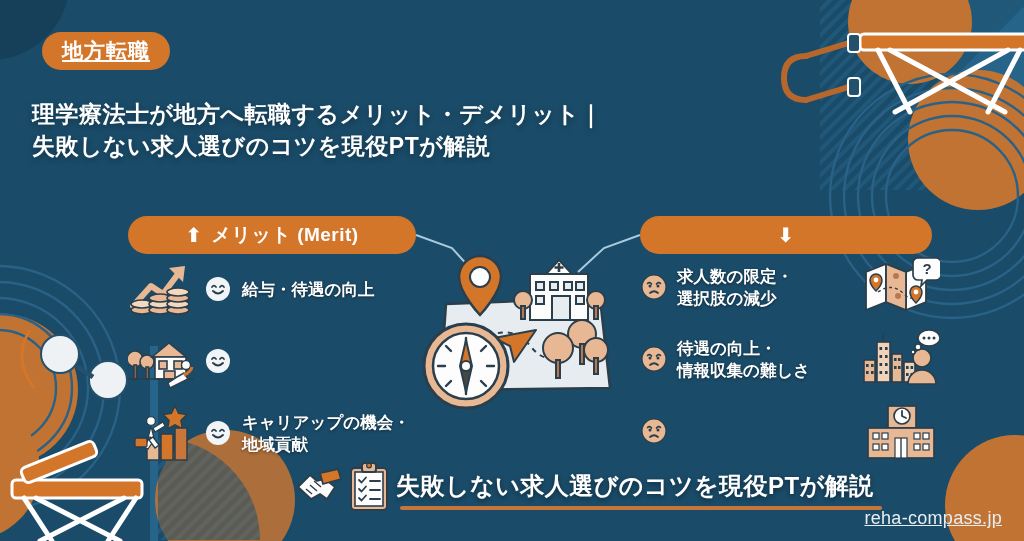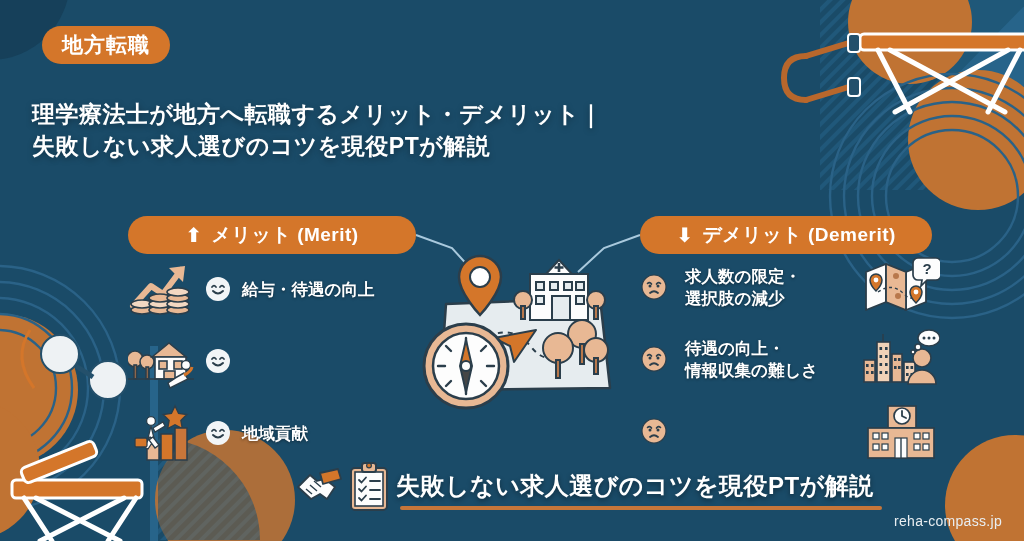--- a/index.html
+++ b/index.html
@@ -19,30 +19,31 @@
   }
 
   
   .bg { position: absolute; inset: 0; overflow: hidden; }
   .bg svg { position: absolute; inset: 0; }
 
   
   .badge {
     position: absolute;
     left: 42px;
-    top: 26px;
+    top: 32px;
     background: #d4762a;
     color: #ffffff;
     font-size: 21px;
     font-weight: bold;
     padding: 7px 20px 8px 20px;
     border-radius: 22px;
     letter-spacing: 1px;
     line-height: 1.1;
     z-index: 6;
+    text-decoration: underline;
   }
 
   
   .title {
     position: absolute;
     left: 32px;
     top: 84px;
     width: 930px;
     color: #ffffff;
     font-size: 23px;
@@ -92,21 +93,21 @@
   .item-text {
     color: #ffffff;
     font-size: 16.5px;
     font-weight: bold;
     line-height: 1.35;
     text-shadow: 0 1px 3px rgba(0,0,0,.45);
   }
   .item-text .l { display:block; white-space: nowrap; }
 
   
-  .col-demerit .item { gap: 17px; }
+  .col-demerit .item { gap: 9px; }
   .col-demerit .item-ill { width: 78px; flex: 0 0 78px; }
   .col-demerit .item-text { width: 182px; }
 
   
   .center-ill {
     position: absolute;
     left: 418px;
     top: 238px;
     width: 210px;
     height: 200px;
@@ -140,23 +141,24 @@
     background: #c6763a;
     border-radius: 2px;
   }
 
   
   .footer {
     position: absolute;
     right: 22px;
     bottom: 12px;
     color: #e9eef1;
-    font-size: 14px;
+    font-size: 18px;
     letter-spacing: .3px;
     z-index: 6;
+    text-decoration: underline;
   }
 </style>
 </head>
 <body>
 
 <div class="canvas">
 
   <div class="bg">
     <svg width="1024" height="541" viewBox="0 0 1024 541" xmlns="http://www.w3.org/2000/svg">
       <defs>
@@ -245,21 +247,20 @@
     <span class="line">失敗しない求人選びのコツを現役PTが解説</span>
   </h1>
 
   <div class="pill pill-merit">
     <span class="arrow">⬆</span>
     <span>メリット (Merit)</span>
   </div>
 
   <div class="pill pill-demerit">
     <span class="arrow">⬇</span>
-    <span>デメリット (Demerit)</span>
   </div>
 
   <div class="col col-merit">
 
     <div class="item">
       <div class="item-ill">
         <svg width="64" height="58" viewBox="0 0 64 58">
           <path d="M4 46 L22 26 L34 34 L52 10" stroke="#e8b894" stroke-width="6" fill="none" stroke-linecap="round" stroke-linejoin="round"></path>
           <path d="M40 8 L56 6 L54 22 Z" fill="#e8b894"></path>
           <g stroke="#2b3e4b" stroke-width="1.6">
@@ -341,20 +342,21 @@
       </div>
       <div class="item-face">
         <svg width="26" height="26" viewBox="0 0 26 26">
           <circle cx="13" cy="13" r="12" fill="#f2f5f7"></circle>
           <path d="M7 11 q2 -2.6 4 0" stroke="#2b3e4b" stroke-width="1.8" fill="none" stroke-linecap="round"></path>
           <path d="M15 11 q2 -2.6 4 0" stroke="#2b3e4b" stroke-width="1.8" fill="none" stroke-linecap="round"></path>
           <path d="M8 15 q5 5 10 0" stroke="#2b3e4b" stroke-width="1.9" fill="none" stroke-linecap="round"></path>
         </svg>
       </div>
       <div class="item-text">
+        <span class="l">キャリアップの機会・</span>
         <span class="l">地域貢献</span>
       </div>
     </div>
   </div>
 
   <div class="center-ill">
     <svg width="210" height="200" viewBox="0 0 210 200">
 
       <path d="M28 66 L182 60 L192 150 L22 152 Z" fill="#e6ecef" stroke="#2b3e4b" stroke-width="2.5" stroke-linejoin="round"></path>
 

